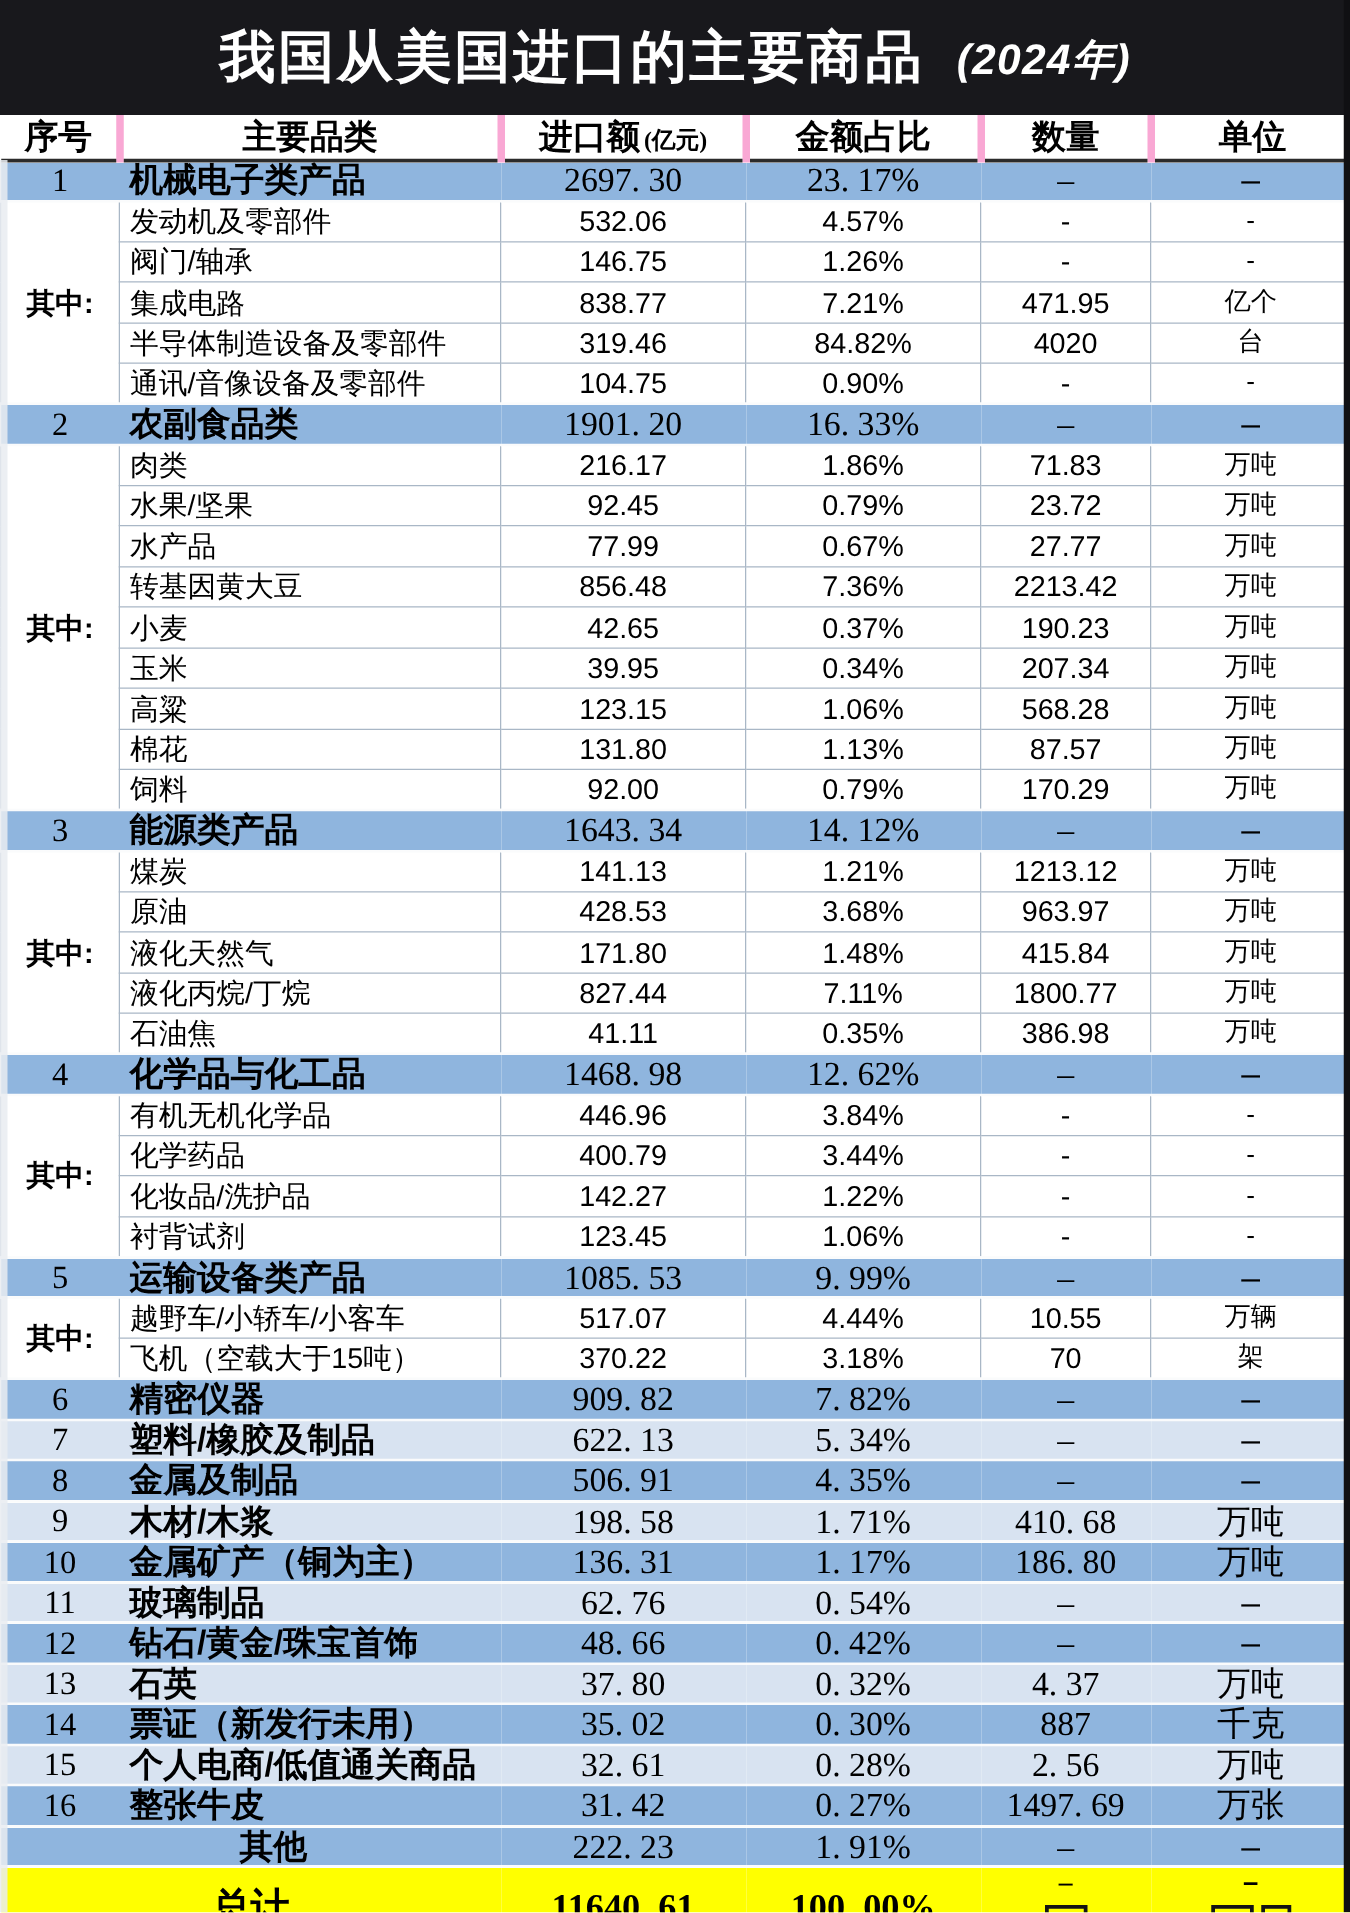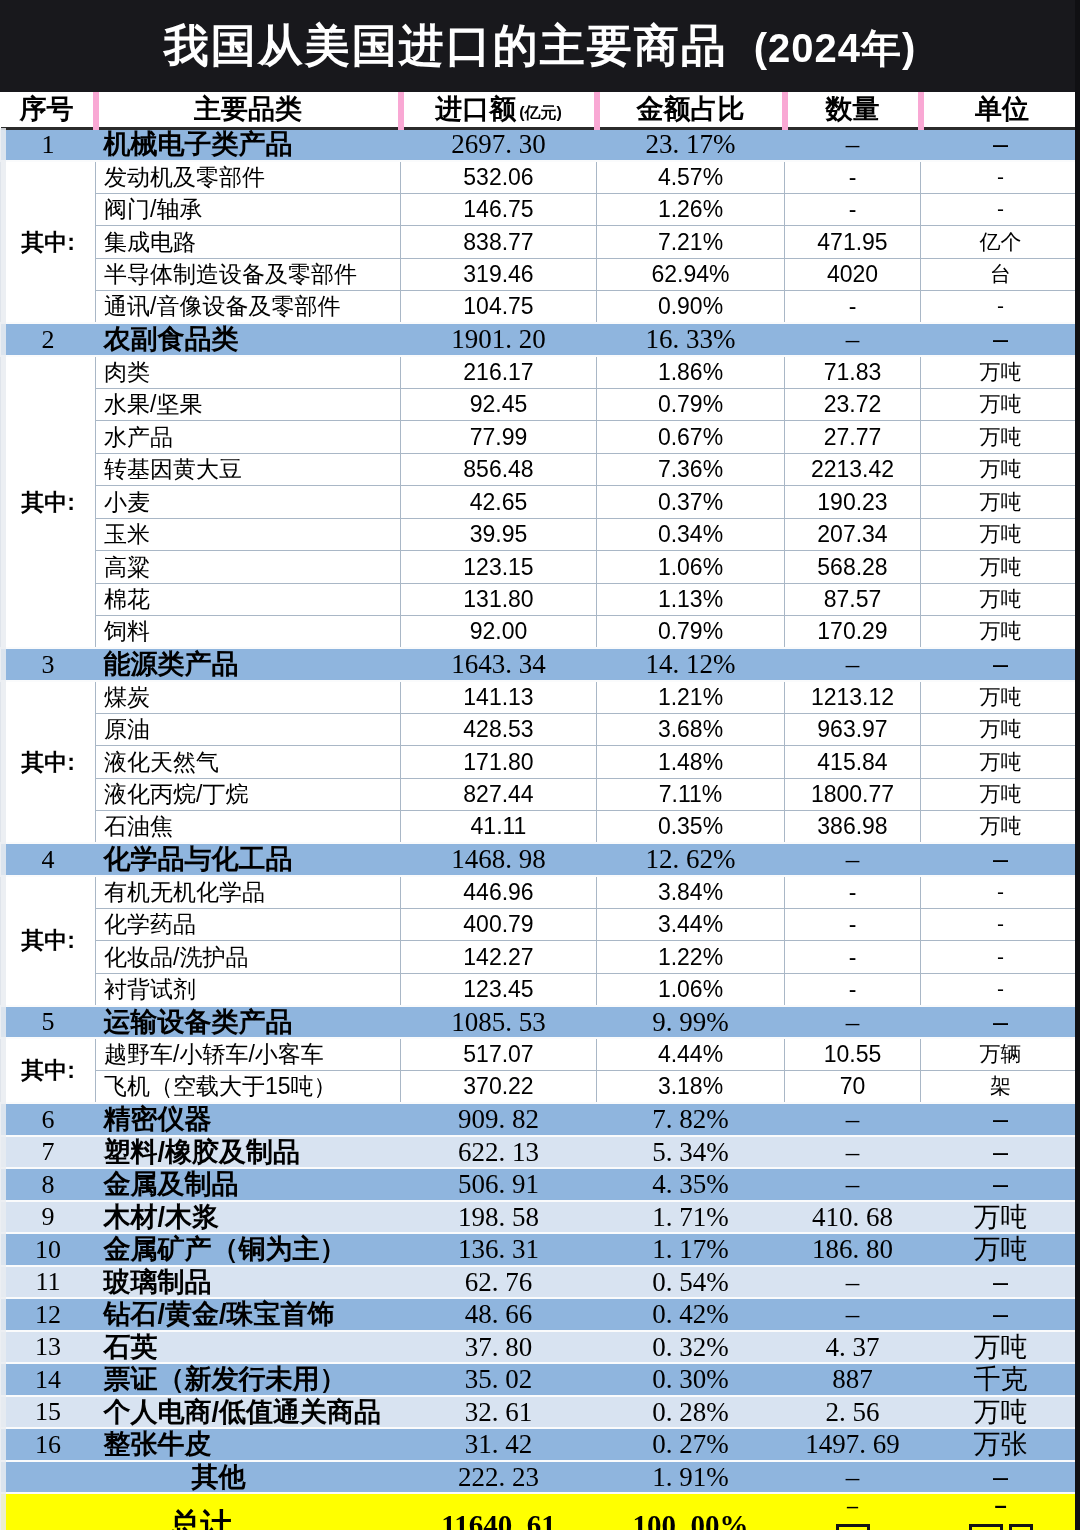--- a/index.html
+++ b/index.html
@@ -9,35 +9,35 @@
   }
   .page{position:relative;width:1080px;height:1530px;overflow:hidden;background:#fff;}
 
   
   .title-bar{
     height:92px;background:var(--title-bar-bg,#18181C);
     display:flex;align-items:center;justify-content:center;gap:26px;
     color:var(--title-text,#fff);
   }
   .t-main{font-size:45px;font-weight:700;letter-spacing:2px;}
-  .t-year{font-size:40px;font-weight:700;letter-spacing:1px;padding-top:4px;}
+  .t-year{font-size:34px;font-weight:700;letter-spacing:1px;padding-top:4px;font-style:italic;}
 
   
   table.tbl{width:1080px;height:1438px;border-collapse:collapse;table-layout:fixed;}
   thead tr{height:36px;padding-left:29px;}
   tbody tr{height:32.5px;}
   th,td{padding:0 4px;vertical-align:middle;text-align:center;line-height:1.05;overflow:hidden;white-space:nowrap;}
 
   th{
     background:var(--header-bg,#fff);font-size:27px;font-weight:700;
     border-bottom:3px solid var(--header-rule,#2B2B2B);
     border-left:6px solid #f9a8d4;
   }
   th:first-child{border-left:none;}
-  .th-suffix{font-size:16px;font-weight:700;margin-left:3px;}
+  .th-suffix{font-size:19px;font-weight:700;margin-left:3px;font-family:Liberation Serif, serif;}
 
   .num{font-family:"Liberation Serif","DejaVu Serif",serif;}
 
   
   tr.r-section td, tr.shade-blue td{background:var(--section-blue,#8FB5DE);}
   tr.shade-light td{background:var(--light-blue,#D8E3F1);}
   tr.r-section td, tr.r-standalone td, tr.r-other td{
     font-size:27px;border-top:2px solid #fafbfc;border-bottom:2px solid #fafbfc;
   }
   tr.r-section .c-cat, tr.r-standalone .c-cat{text-align:left;padding-left:8px;font-weight:600;margin-top:32px;}
@@ -125,21 +125,21 @@
         <tr class="r-sub">
           <td class="c-cat">集成电路</td>
           <td class="c-amt num sub-num">838.77</td>
           <td class="c-share num sub-num">7.21%</td>
           <td class="c-qty num sub-num">471.95</td>
           <td class="c-unit sub-num">亿个</td>
         </tr>
         <tr class="r-sub">
           <td class="c-cat">半导体制造设备及零部件</td>
           <td class="c-amt num sub-num">319.46</td>
-          <td class="c-share num sub-num">62.94%</td>
+          <td class="c-share num sub-num">84.82%</td>
           <td class="c-qty num sub-num">4020</td>
           <td class="c-unit sub-num">台</td>
         </tr>
         <tr class="r-sub">
           <td class="c-cat">通讯/音像设备及零部件</td>
           <td class="c-amt num sub-num">104.75</td>
           <td class="c-share num sub-num">0.90%</td>
           <td class="c-qty num sub-num">-</td>
           <td class="c-unit sub-num">-</td>
         </tr>

